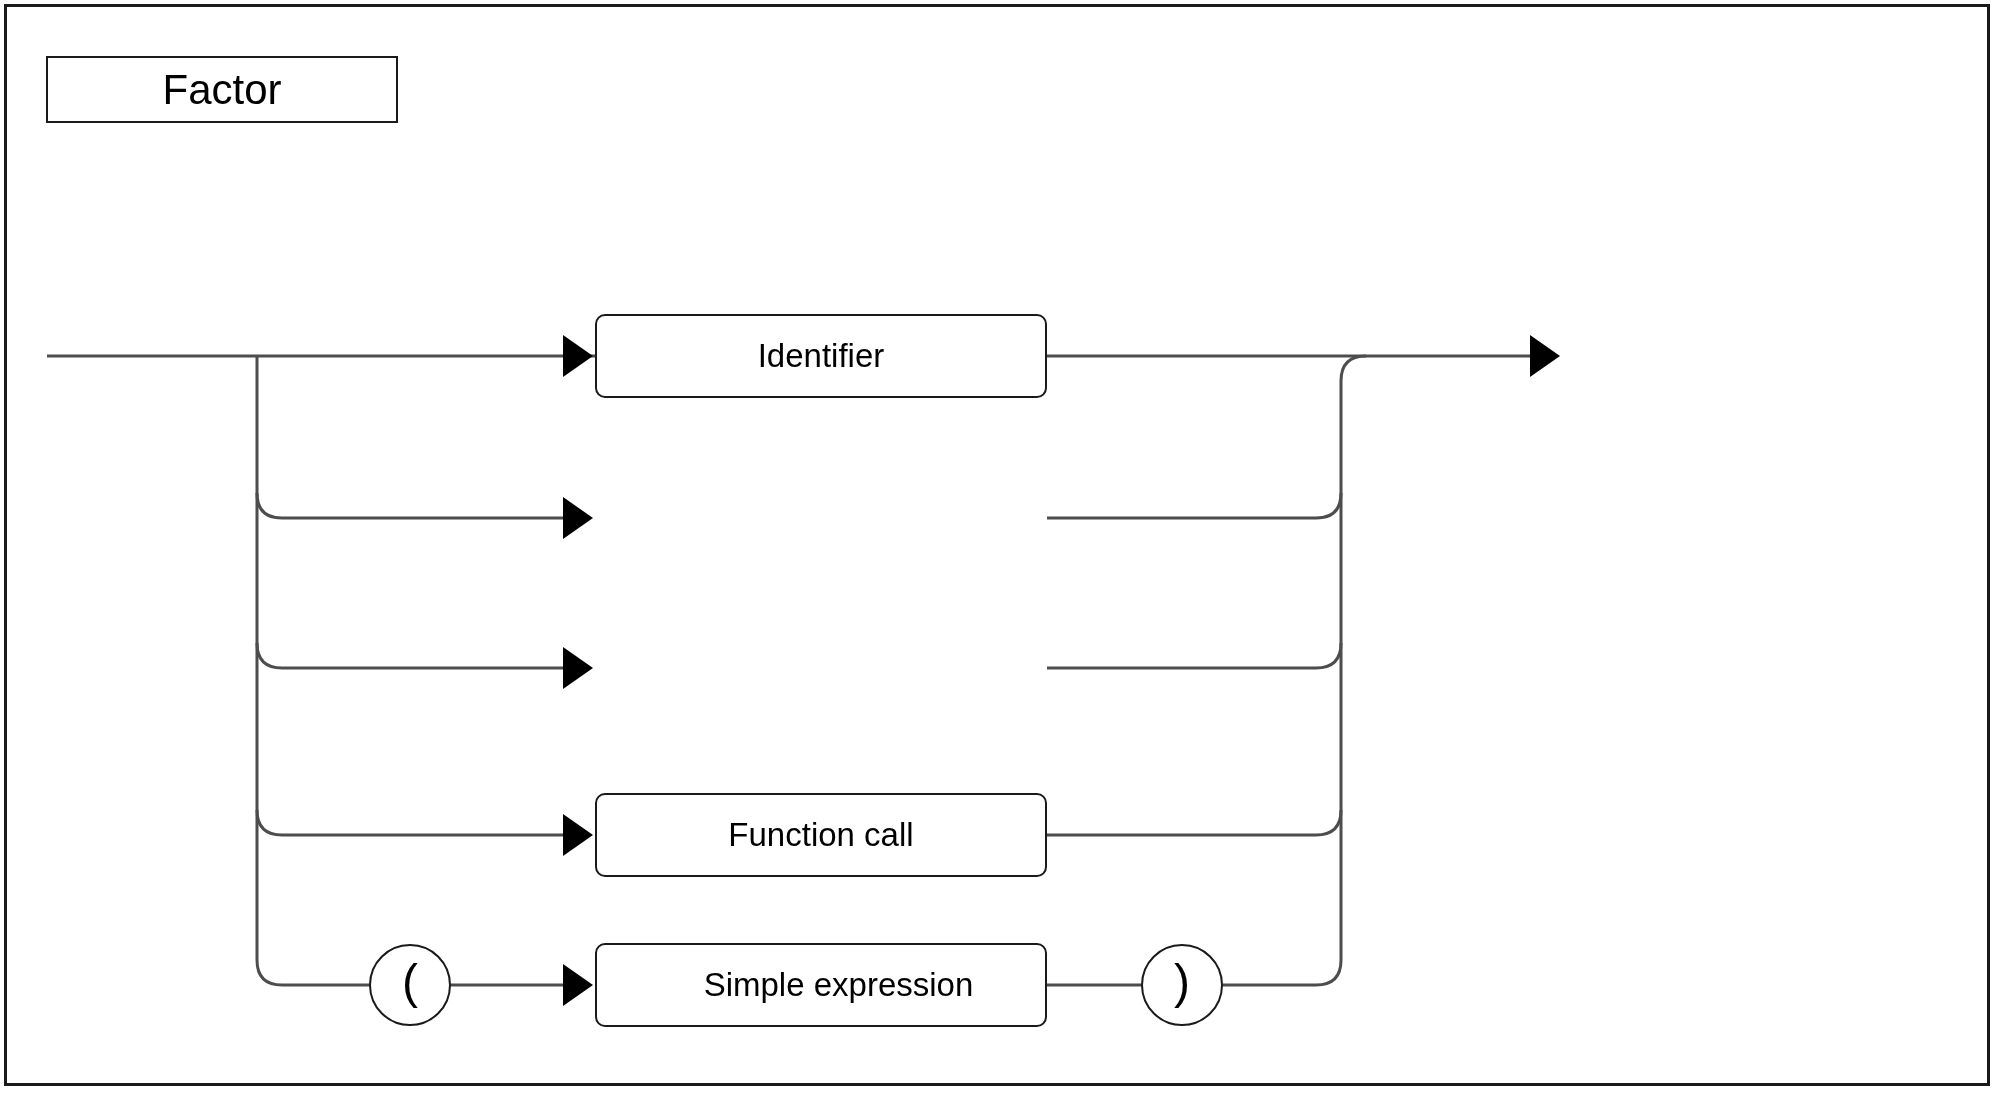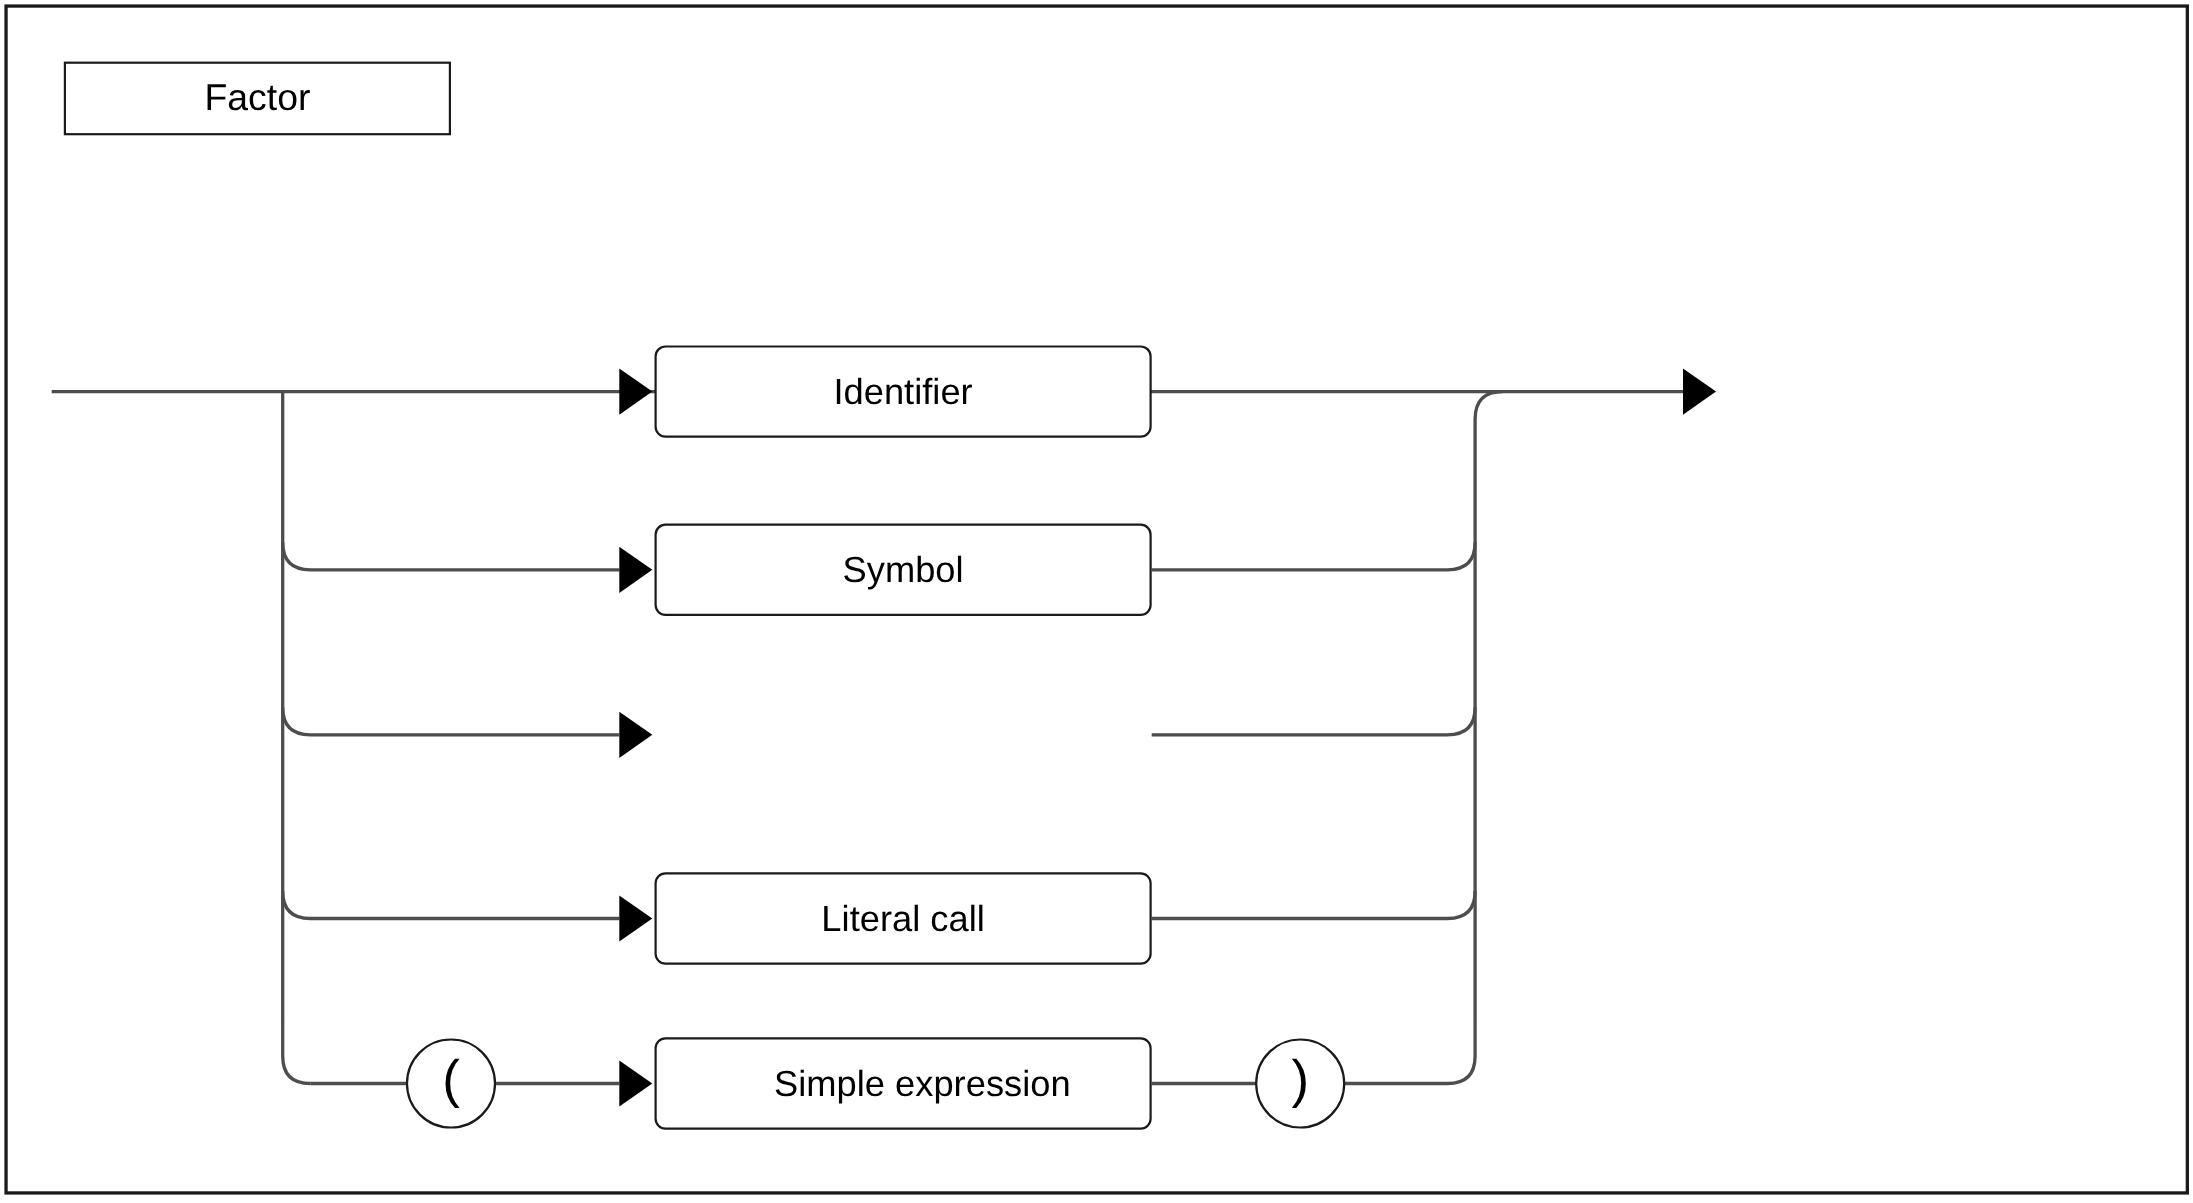--- a/index.html
+++ b/index.html
@@ -43,23 +43,22 @@
     fill: var(--color-arrow);
     stroke: none;
   }
   .title-box {
     position: absolute;
     left: 46px; top: 56px;
     width: 352px; height: 67px;
     border: 2px solid var(--color-border);
     background: var(--color-background);
     display: flex; align-items: center; justify-content: center;
-    font-size: 34px;
+    font-size: 42px;
     color: var(--color-text);
-    margin-left: 12px;
   }
   .node {
     position: absolute;
     left: 595px;
     width: 452px; height: 84px;
     border: 2px solid var(--color-border);
     border-radius: 10px;
     background: var(--color-background);
     display: flex; align-items: center; justify-content: center;
     font-size: 33px;
@@ -122,27 +121,24 @@
   </svg>
 
   <div class="title-box">
     <span>Factor</span>
   </div>
 
   <div class="node row-1">
     <span>Identifier</span>
   </div>
 
-  <div class="node row-2">
-    <span>Symbol</span>
-  </div>
 
 
   <div class="node row-4">
-    <span>Literal call</span>
+    <span>Function call</span>
   </div>
 
   <div class="paren open">
     <span>(</span>
   </div>
 
   <div class="node row-5">
     <span>Simple expression</span>
   </div>
 

